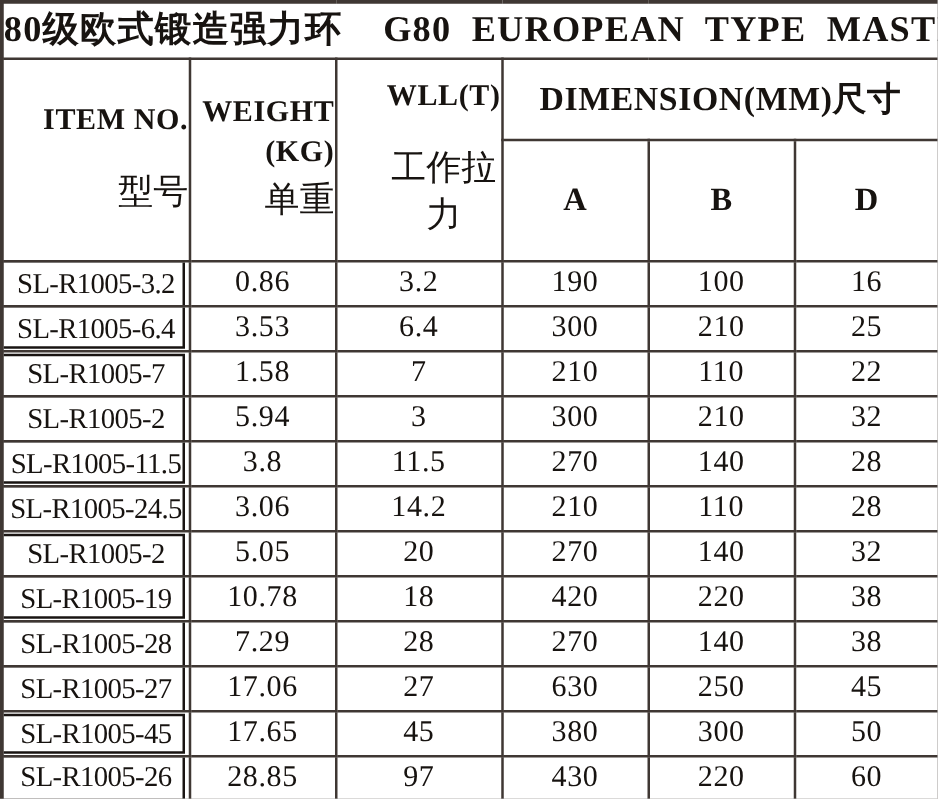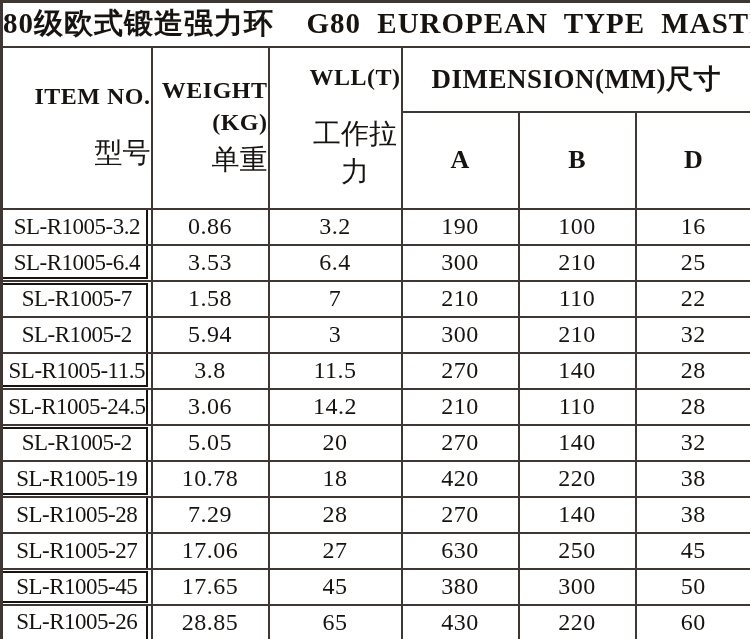--- a/index.html
+++ b/index.html
@@ -222,20 +222,20 @@
     <td class="item-cell">SL-R1005-45</td>
     <td class="num-cell">17.65</td>
     <td class="num-cell">45</td>
     <td class="num-cell">380</td>
     <td class="num-cell">300</td>
     <td class="num-cell">50</td>
   </tr>
         <tr>
     <td class="item-cell">SL-R1005-26</td>
     <td class="num-cell">28.85</td>
-    <td class="num-cell">65</td>
+    <td class="num-cell">97</td>
     <td class="num-cell">430</td>
     <td class="num-cell">220</td>
     <td class="num-cell">60</td>
   </tr>
       </tbody>
   </table>
 </div>
 
 </body></html>

